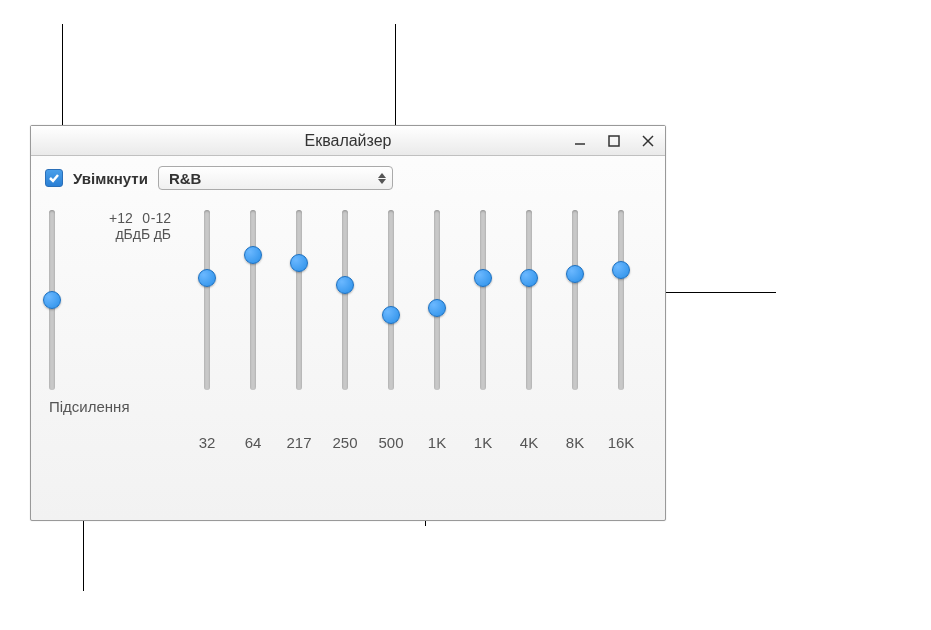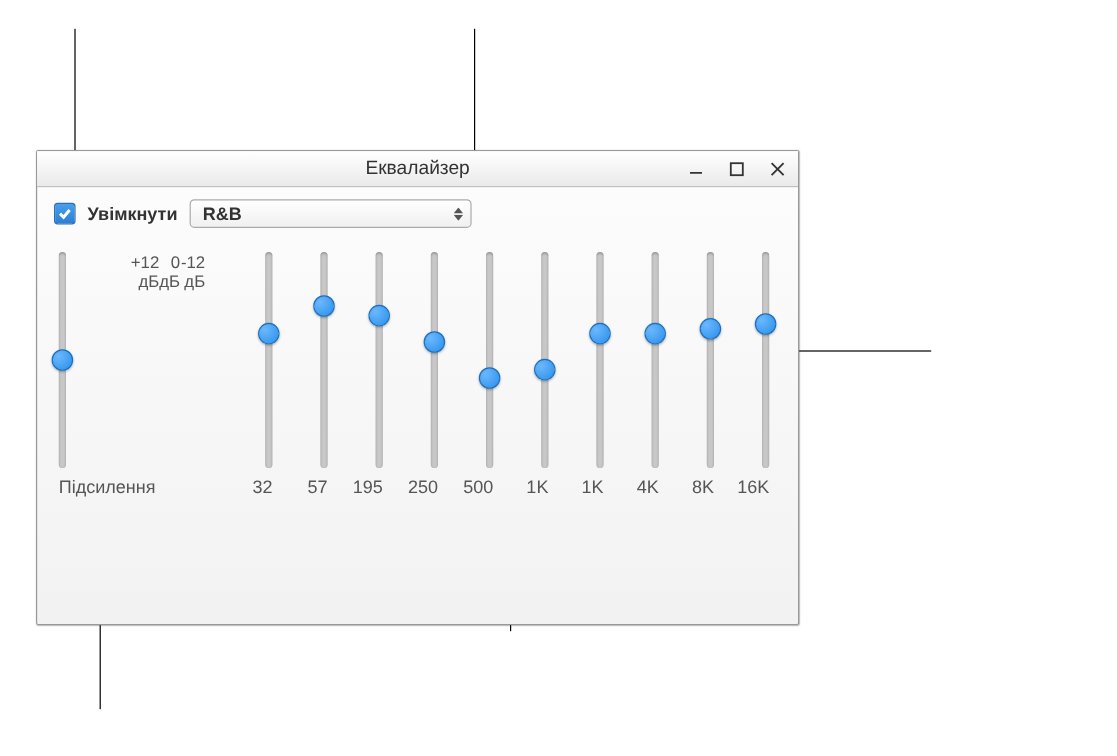--- a/index.html
+++ b/index.html
@@ -144,22 +144,23 @@
     }
     .bands-section {
       display: flex;
       flex: 1;
       justify-content: space-between;
       padding-left: 8px;
     }
     .band {
       display: flex;
       flex-direction: column;
-      align-items: flex-end;
+      align-items: center;
       width: 40px;
+      gap: 36px;
     }
     .band-label {
       margin-top: 8px;
       font-size: 15px;
       color: #555;
     }
     .preamp-label {
       margin-top: 8px;
       font-size: 15px;
       color: #555;
@@ -256,27 +257,27 @@
     <div class="band">
           <div class="slider-track">
             <div class="slider-handle" style="top: 67.5px;"></div>
           </div>
           <div class="band-label">32</div>
         </div>
         <div class="band">
           <div class="slider-track">
             <div class="slider-handle" style="top: 45px;"></div>
           </div>
-          <div class="band-label">57</div>
+          <div class="band-label">64</div>
         </div>
         <div class="band">
           <div class="slider-track">
             <div class="slider-handle" style="top: 52.5px;"></div>
           </div>
-          <div class="band-label">195</div>
+          <div class="band-label">217</div>
         </div>
         <div class="band">
           <div class="slider-track">
             <div class="slider-handle" style="top: 75px;"></div>
           </div>
           <div class="band-label">250</div>
         </div>
         <div class="band">
           <div class="slider-track">
             <div class="slider-handle" style="top: 105px;"></div>

